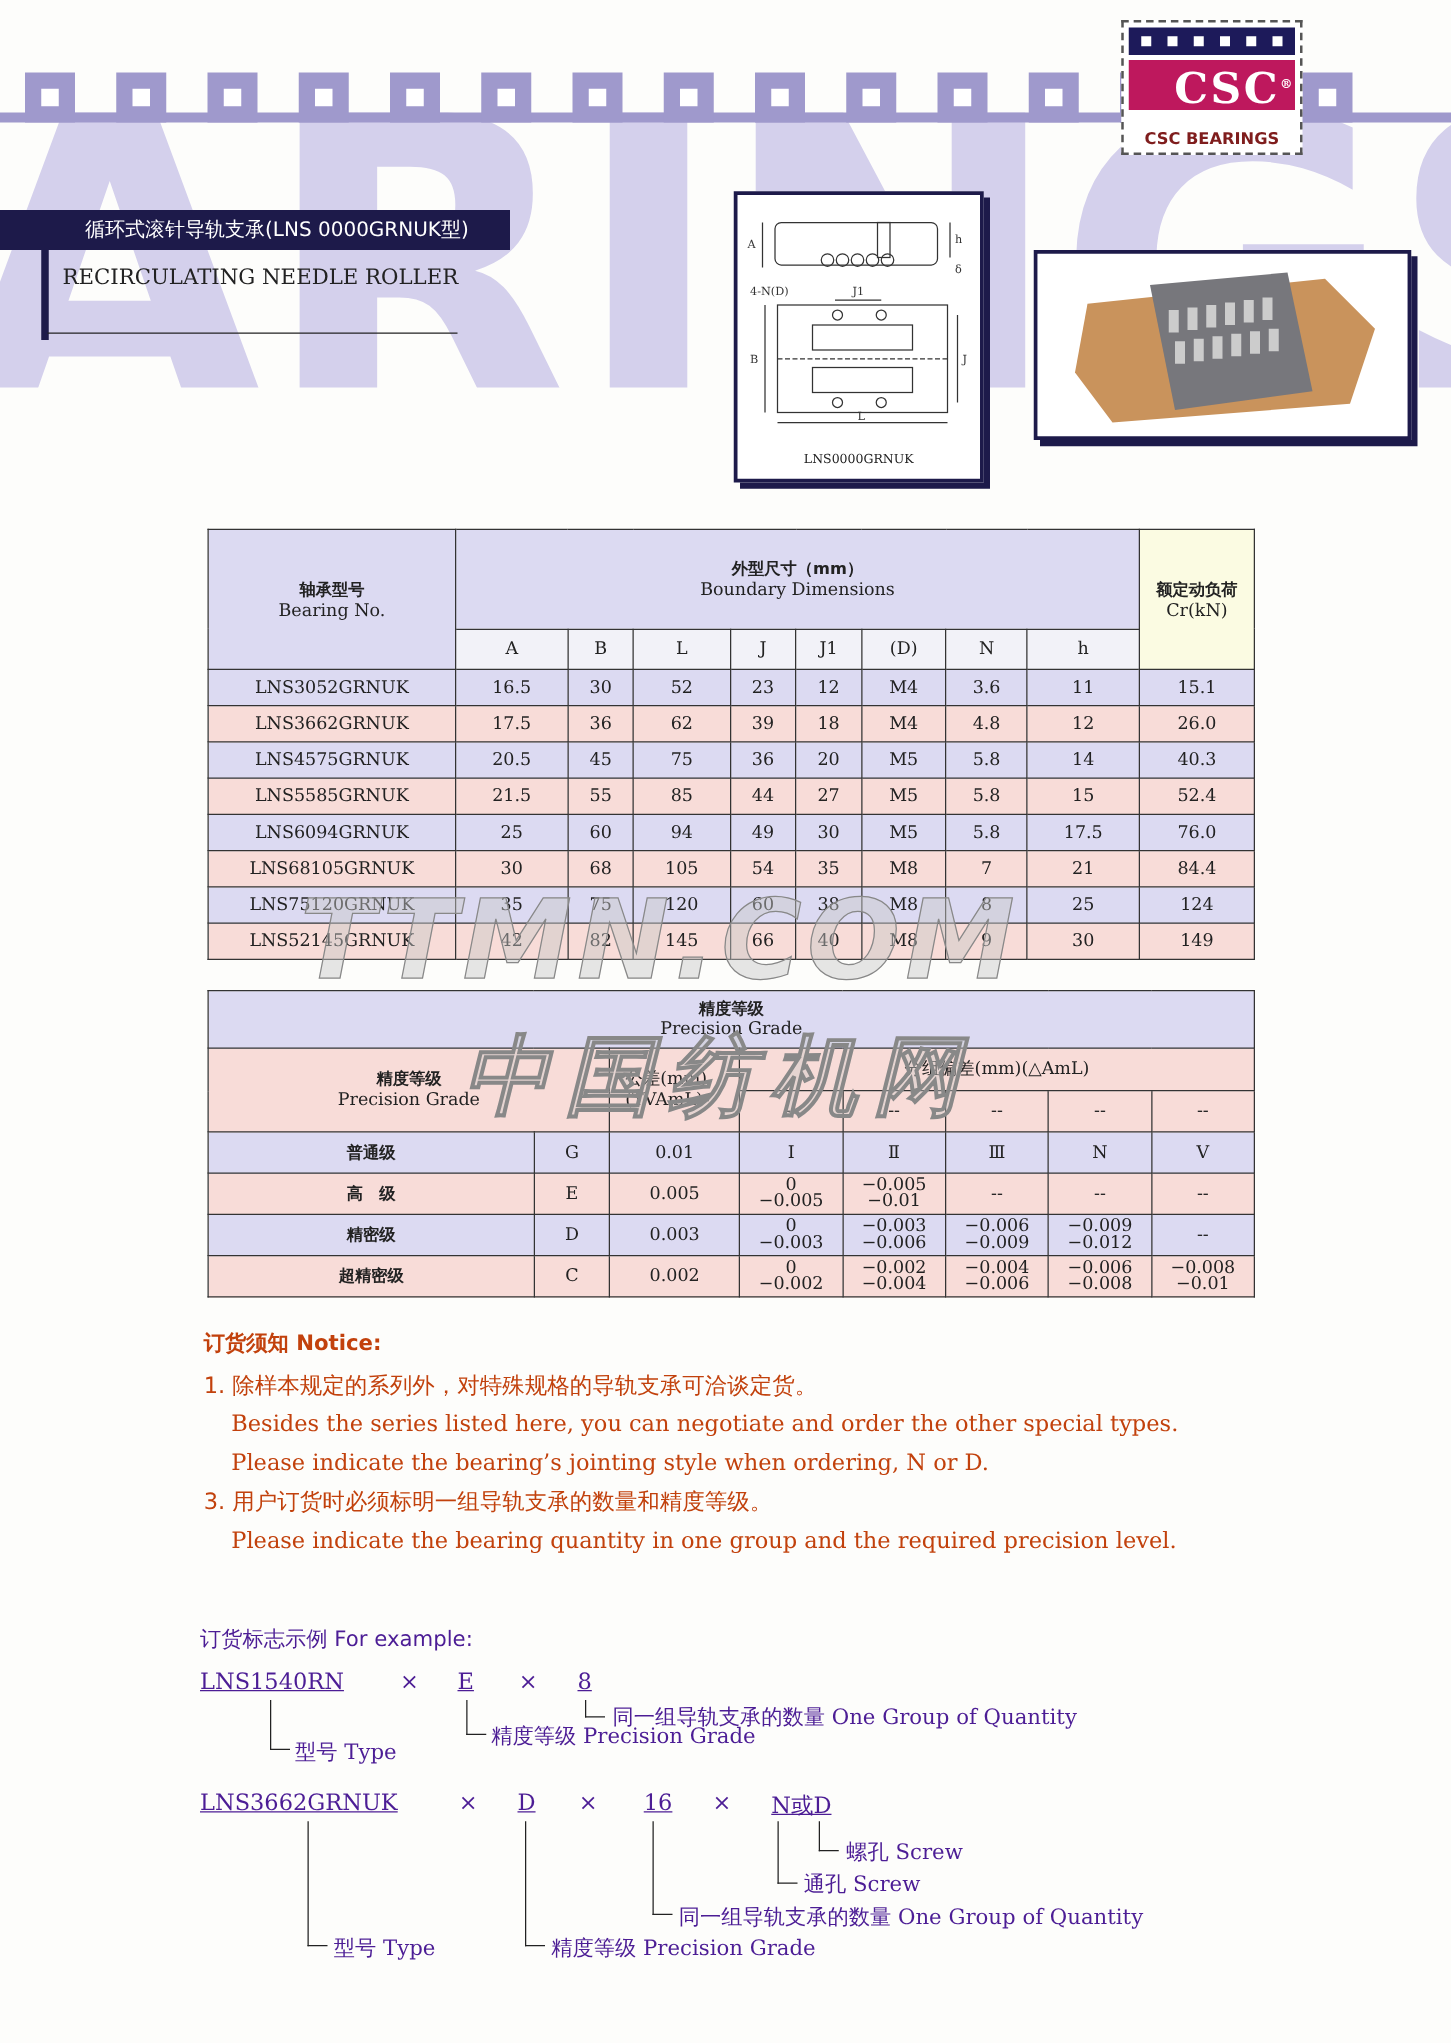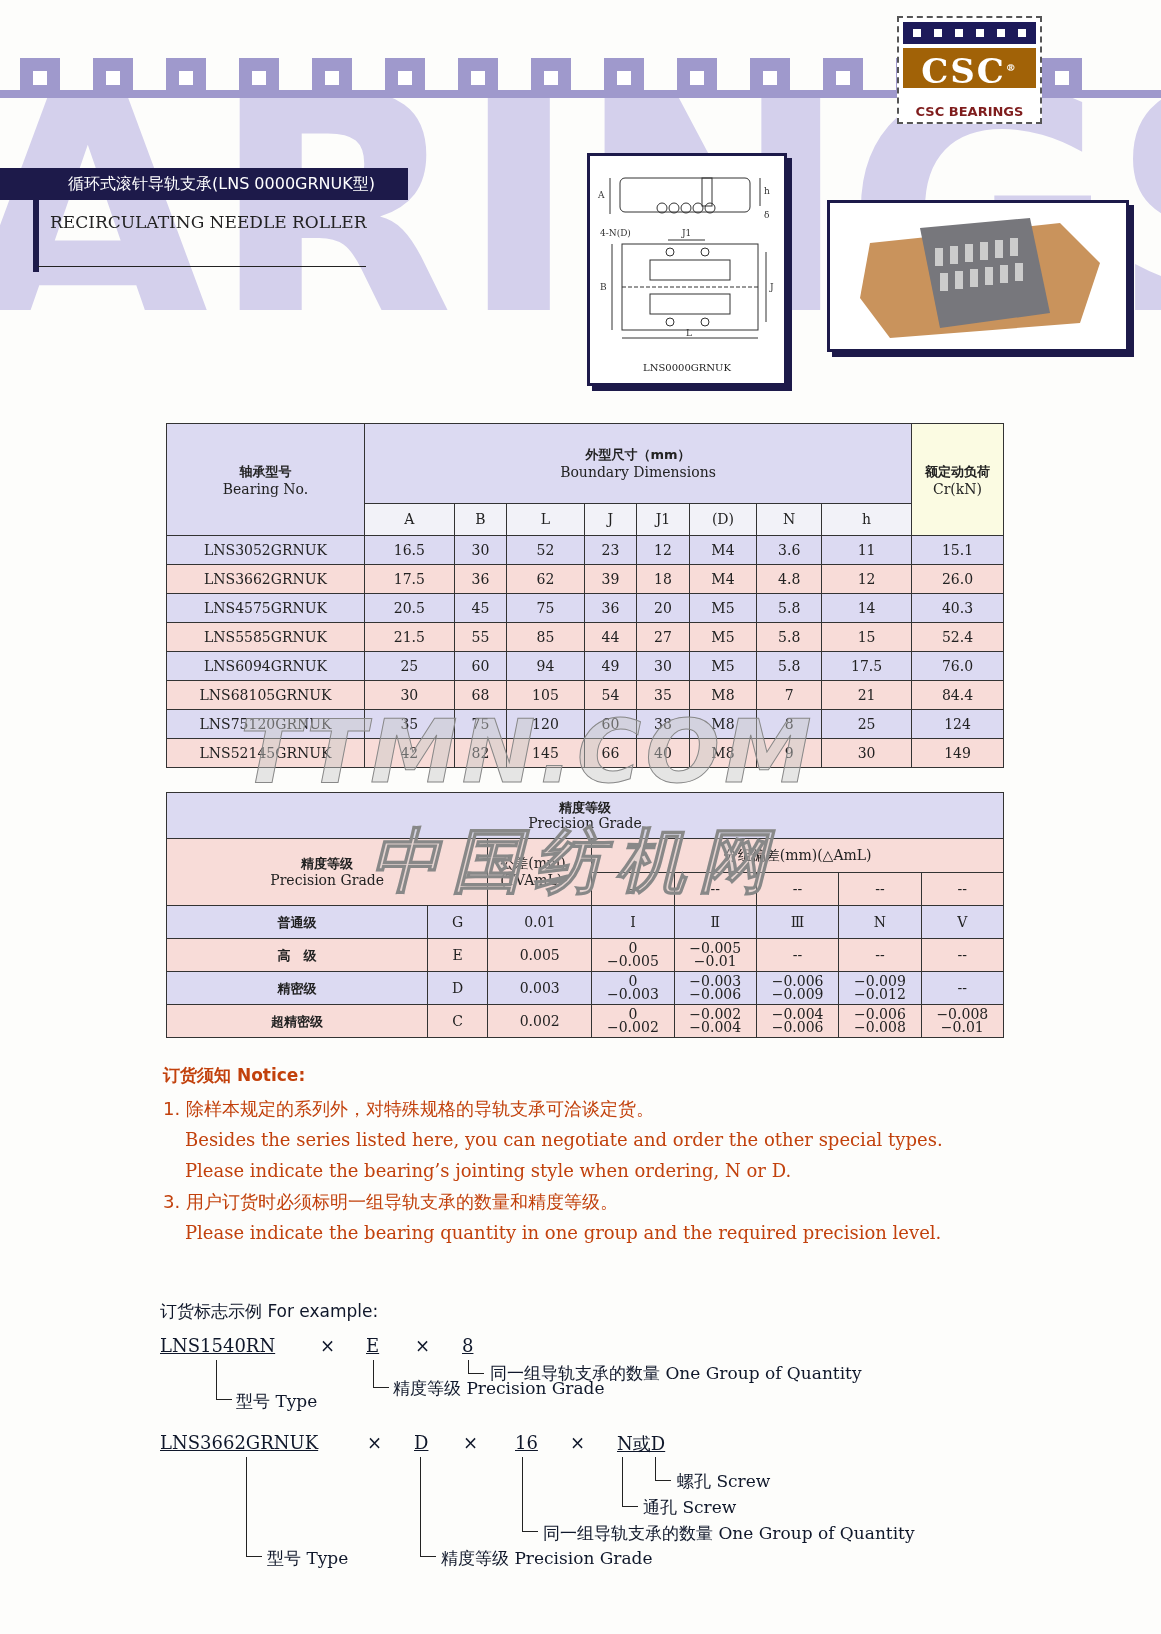--- a/index.html
+++ b/index.html
@@ -6,21 +6,21 @@
 body{width:1161px;height:1634px;background:#fdfdfb;position:relative;overflow:hidden;font-family:"DejaVu Serif",serif;color:#222}
 .bgletters{position:absolute;left:0;top:90px;width:1161px;height:220px;overflow:hidden}
 .bgletters .big{position:absolute;top:-40px;left:-40px;font-family:"DejaVu Sans",sans-serif;font-weight:bold;font-size:330px;letter-spacing:-6px;color:#d4d0ec;line-height:1;white-space:nowrap}
 .band{position:absolute;left:0;top:90px;width:1161px;height:8px;background:#9f99cc}
 .squares{position:absolute;left:20px;top:58px;display:flex;gap:33px}
 .sq{width:40px;height:40px;background:#9f99cc;position:relative}
 .sq::after{content:"";position:absolute;left:13px;top:13px;width:14px;height:14px;background:#fff}
 .logo{position:absolute;left:897px;top:16px;width:145px;height:108px;background:#fff;border:2px dashed #555;padding:4px}
 .logo .top{background:#1d1a5a;height:22px;display:flex;justify-content:space-around;align-items:center;padding:0 4px}
 .logo .top span{width:8px;height:8px;background:#fff;display:block}
-.logo .mid{background:#a16207;margin-top:4px;height:40px;color:#fff;font-family:"DejaVu Serif",serif;font-weight:bold;font-size:34px;text-align:center;line-height:40px;letter-spacing:2px}
+.logo .mid{background:#be185d;margin-top:4px;height:40px;color:#fff;font-family:"DejaVu Serif",serif;font-weight:bold;font-size:34px;text-align:right;line-height:40px;letter-spacing:2px}
 .logo .bot{font-family:"DejaVu Sans",sans-serif;font-weight:bold;font-size:13px;text-align:center;margin-top:16px;color:#7f1d1d}
 .titlebar{position:absolute;left:0;top:168px;width:408px;height:32px;background:#1d1a4a;color:#fff;font-family:"DejaVu Sans",sans-serif;font-size:16px;line-height:32px;padding-left:68px;white-space:nowrap}
 .titlevbar{position:absolute;left:33px;top:200px;width:6px;height:72px;background:#1d1a4a}
 .title-en{position:absolute;left:50px;top:210px;font-size:17px;line-height:24px;color:#222}
 .title-rule{position:absolute;left:38px;top:266px;width:328px;height:1px;background:#222}
 .drawing{position:absolute;left:587px;top:153px;width:200px;height:233px;background:#fff;border:3px solid #1d1a4a;box-shadow:5px 5px 0 #1d1a4a}
 .drawing .cap{position:absolute;bottom:10px;width:100%;text-align:center;font-size:10px}
 .photo{position:absolute;left:827px;top:200px;width:302px;height:152px;background:#fff;border:3px solid #1d1a4a;box-shadow:5px 5px 0 #1d1a4a;overflow:hidden}
 table{border-collapse:collapse;position:absolute}
 td,th{border:1px solid #333;text-align:center;font-weight:normal;font-size:14px;color:#222}
@@ -29,21 +29,21 @@
 .t1 .sub{background:#f2f2f8}
 .t1 .cr{background:#fbfbe2}
 .lav{background:#dcdaf2}
 .pink{background:#f8dcd8}
 .t1 td{height:29px}
 .t2{left:166px;top:792px;width:838px}
 .t2 td{height:33px;font-size:14px;line-height:13px}
 .notice{position:absolute;left:163px;top:1060px;font-size:18px;line-height:31px;color:#c2410c}
 .notice .cn{font-family:"DejaVu Sans",sans-serif}
 .notice .en{padding-left:22px}
-.ex{position:absolute;font-size:18px;color:#0f172a}
+.ex{position:absolute;font-size:18px;color:#4c1d95}
 .u{text-decoration:underline}
 .ln{position:absolute;background:#222}
 .wm{position:absolute;left:240px;top:700px;font-family:"DejaVu Sans",sans-serif;font-style:italic;font-weight:bold;font-size:88px;color:rgba(200,200,200,0.45);-webkit-text-stroke:1px #888;letter-spacing:4px}
 .wm2{position:absolute;left:370px;top:815px;font-family:"DejaVu Sans",sans-serif;font-style:italic;font-weight:bold;font-size:70px;color:rgba(200,200,200,0.4);-webkit-text-stroke:1px #888;letter-spacing:12px}
 </style>
 </head>
 <body>
 
 <div class="bgletters">
     <div class="big">ARINGS</div>

